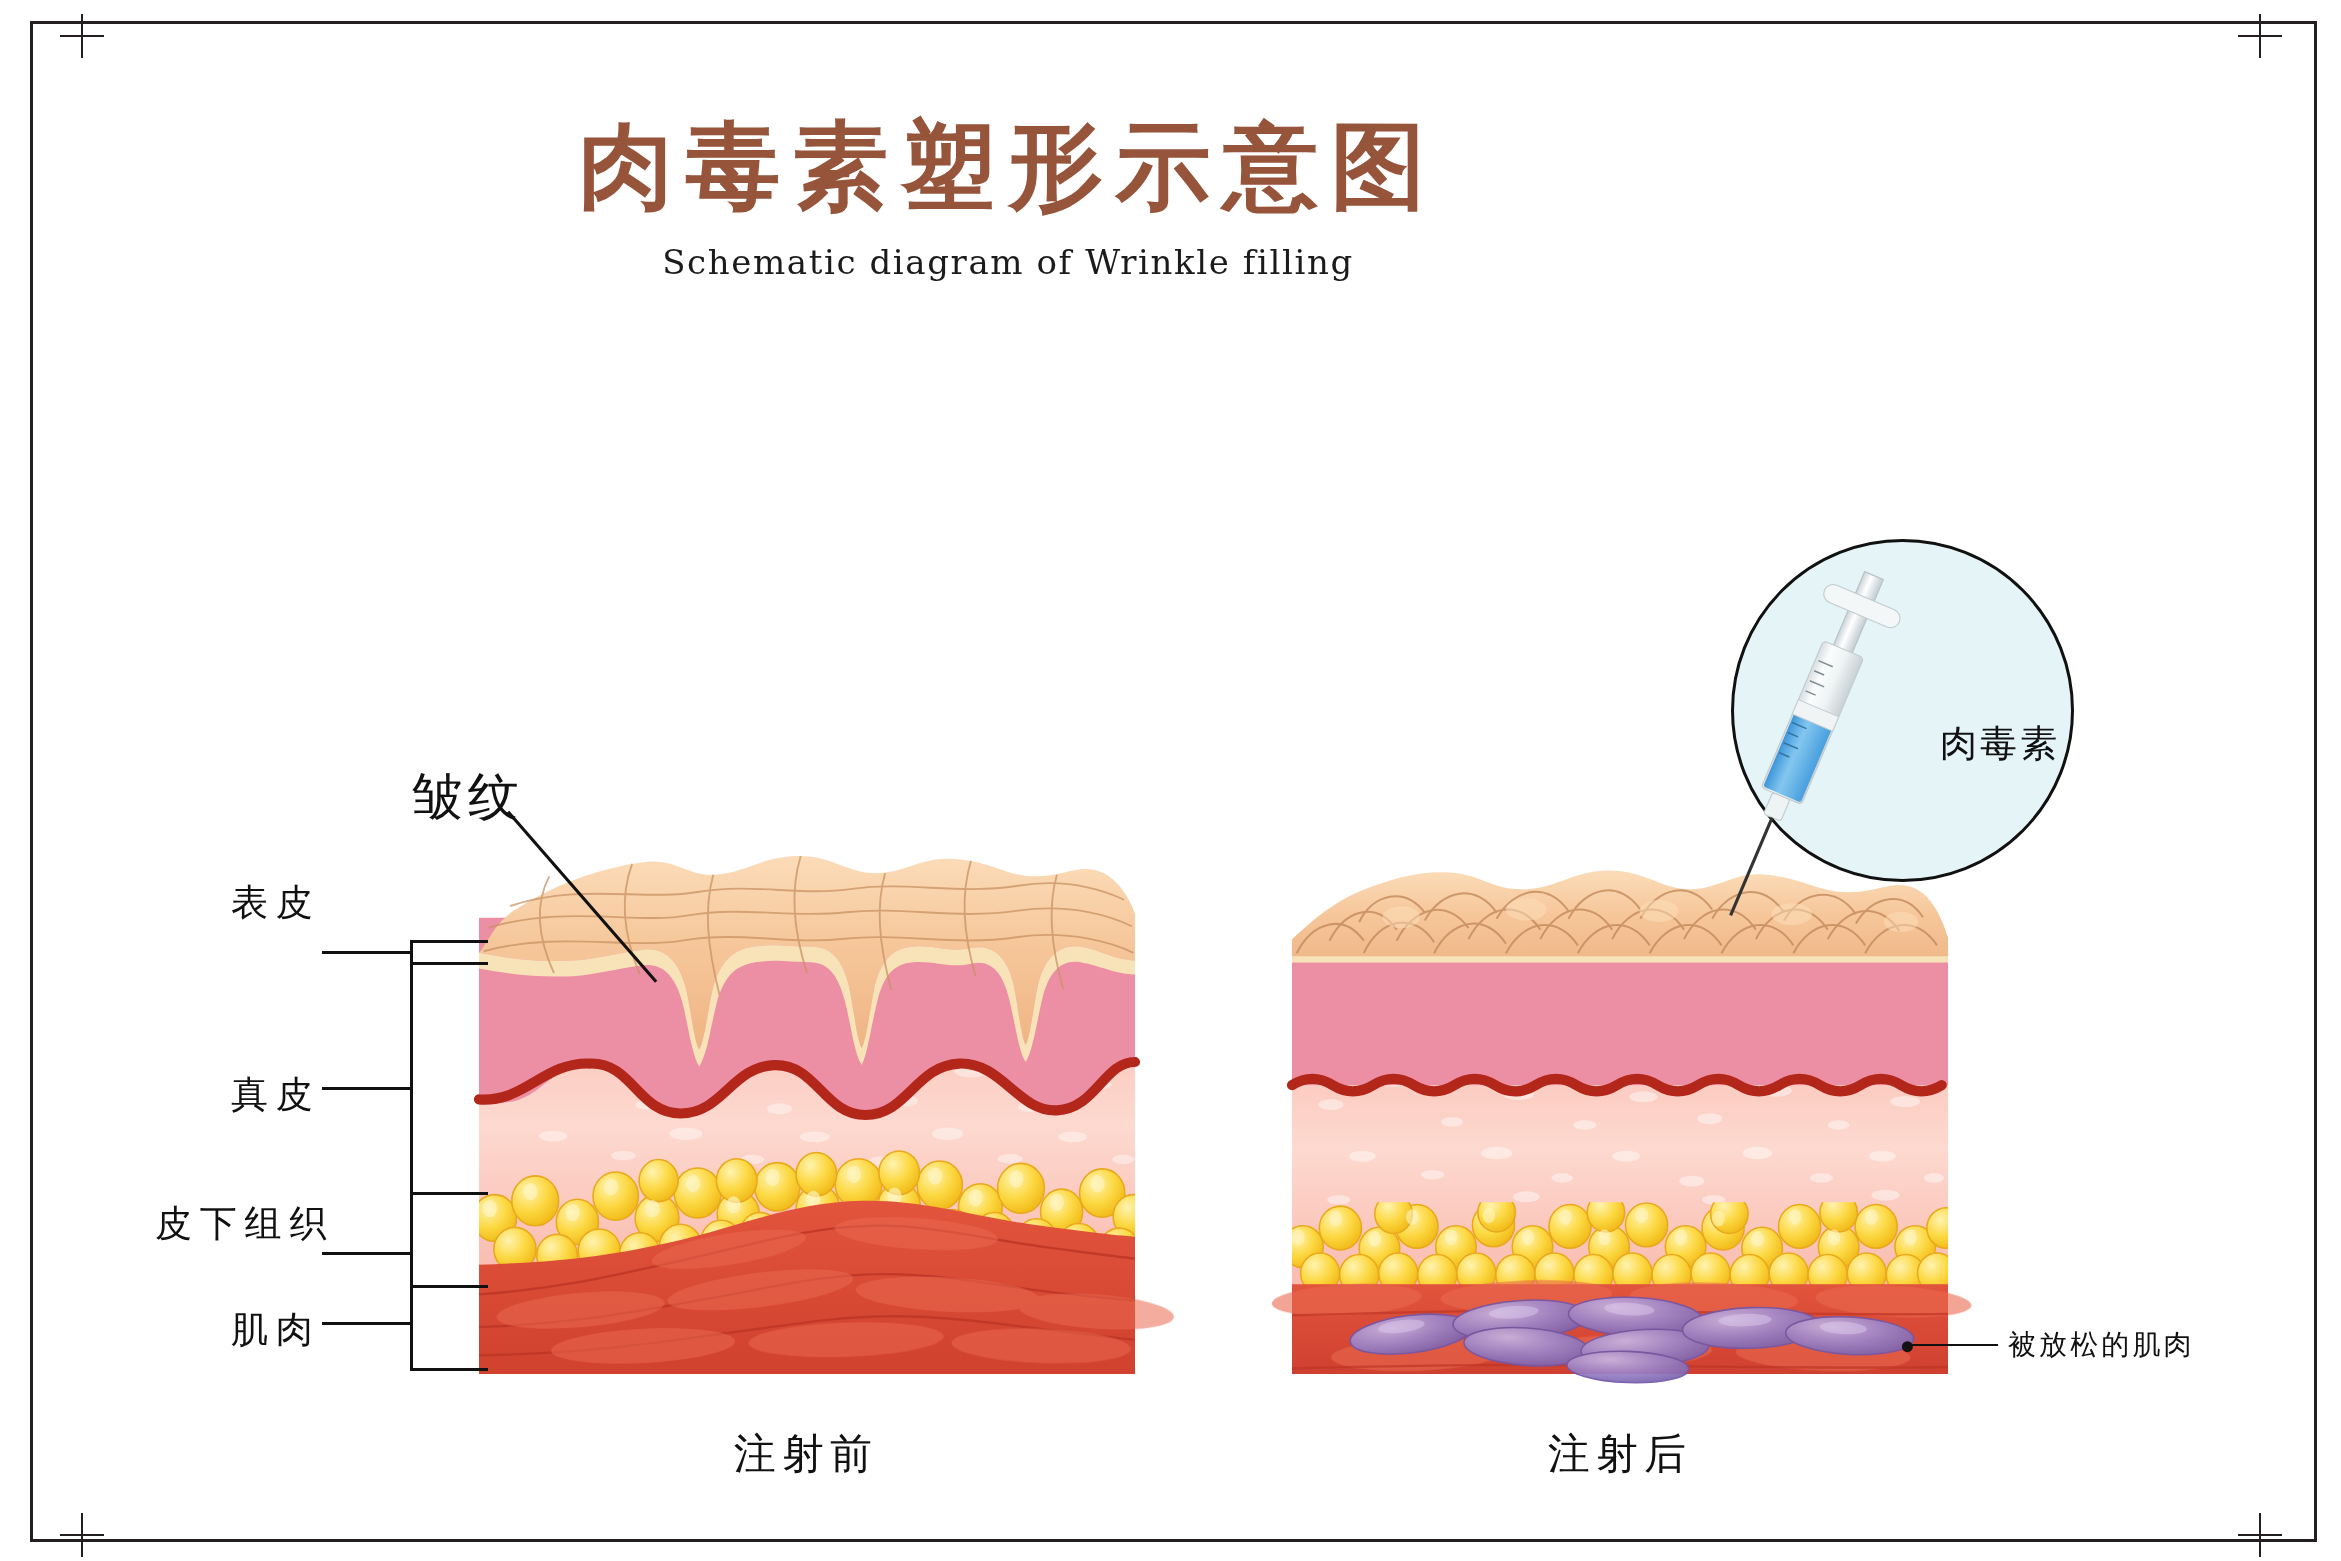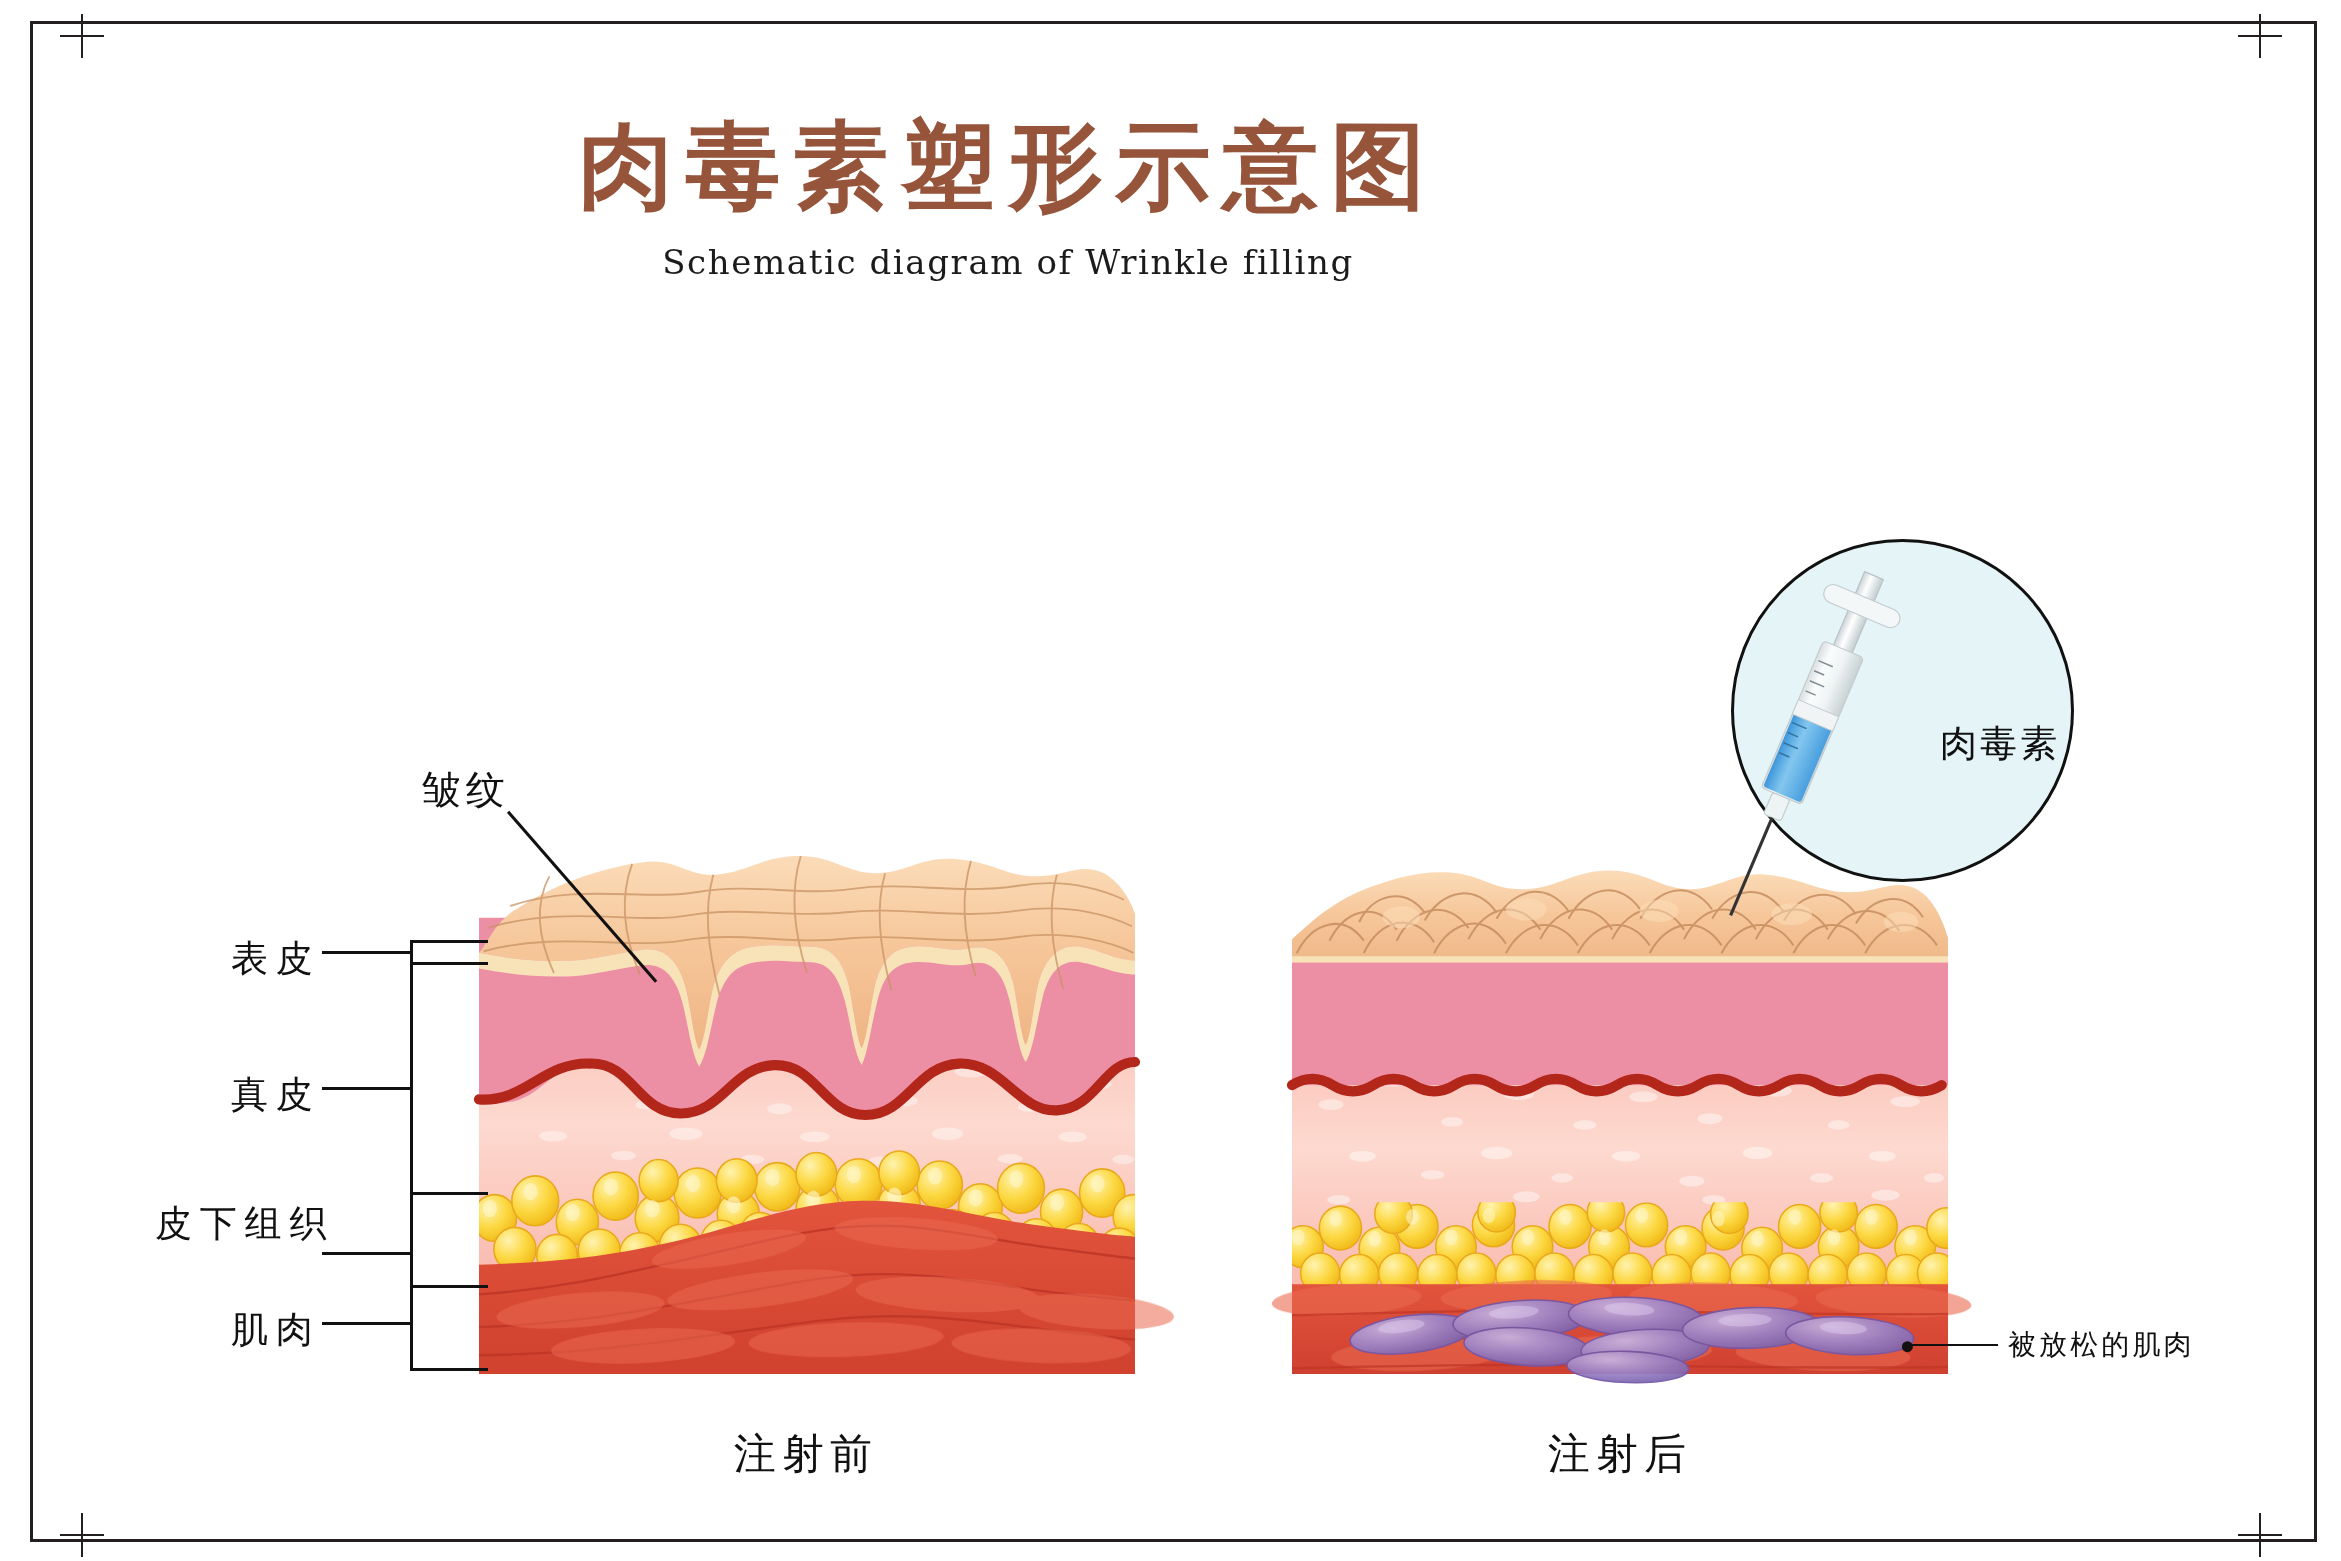--- a/index.html
+++ b/index.html
@@ -278,26 +278,26 @@
         <ellipse cx="210" cy="664" rx="118" ry="22" transform="rotate(-3 210 664)"></ellipse>
         <ellipse cx="470" cy="656" rx="125" ry="22" transform="rotate(-2 470 656)"></ellipse>
         <ellipse cx="720" cy="664" rx="115" ry="22" transform="rotate(2 720 664)"></ellipse>
         <ellipse cx="320" cy="540" rx="100" ry="20" transform="rotate(-9 320 540)"></ellipse>
         <ellipse cx="560" cy="520" rx="105" ry="20" transform="rotate(4 560 520)"></ellipse>
       </g>
       <rect x="0" y="0" width="840" height="700" fill="none"></rect>
     </svg>
   </div>
 
-  <div class="lbl" style="left:422px;top:763px;font-size:39px;letter-spacing:4.7px;">皱纹</div>
+  <div class="lbl" style="left:412px;top:763px;font-size:51px;letter-spacing:4.7px;">皱纹</div>
   <svg style="position:absolute;left:500px;top:804px;width:172px;height:187px;" viewBox="0 0 220 240" width="172" height="187">
     <line x1="10" y1="10" x2="200" y2="228" stroke="#111" stroke-width="4"></line>
   </svg>
 
-  <div class="lbl" style="left:231px;top:934px;font-size:37px;letter-spacing:7.8px;">表皮</div>
+  <div class="lbl" style="left:231px;top:878px;font-size:37px;letter-spacing:7.8px;">表皮</div>
   <div class="hline" style="left:322px;top:951px;width:89px;"></div>
 
   <div class="lbl" style="left:231px;top:1070px;font-size:37px;letter-spacing:7.8px;">真皮</div>
   <div class="hline" style="left:322px;top:1087px;width:89px;"></div>
 
   <div class="lbl" style="left:155px;top:1199px;font-size:37px;letter-spacing:7.8px;">皮下组织</div>
   <div class="hline" style="left:322px;top:1252px;width:89px;"></div>
 
   <div class="lbl" style="left:231px;top:1305px;font-size:37px;letter-spacing:7.8px;font-family:Liberation Serif, serif;">肌肉</div>
   <div class="hline" style="left:322px;top:1322px;width:89px;"></div>

